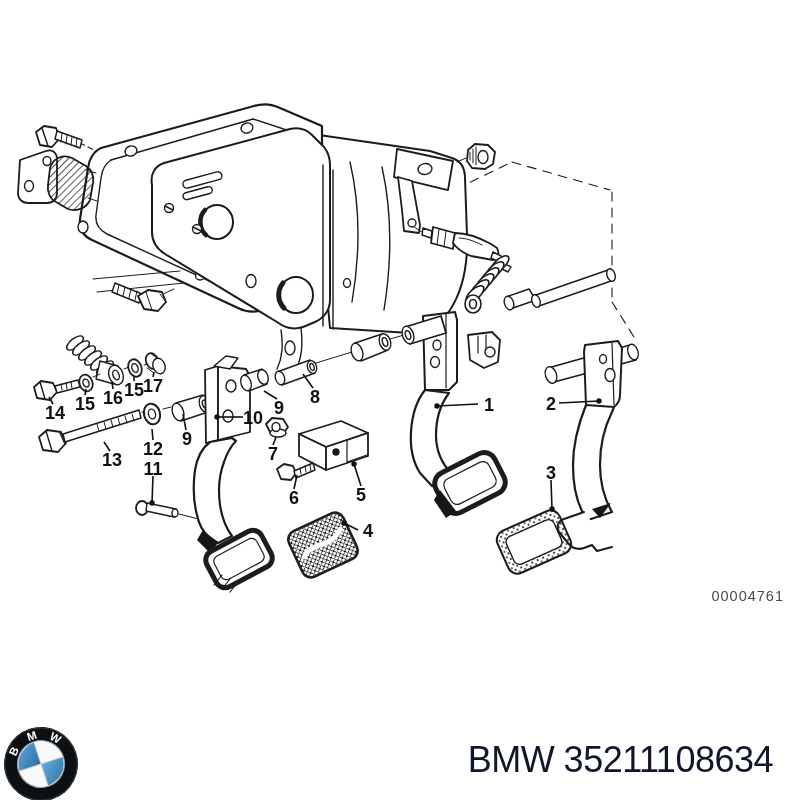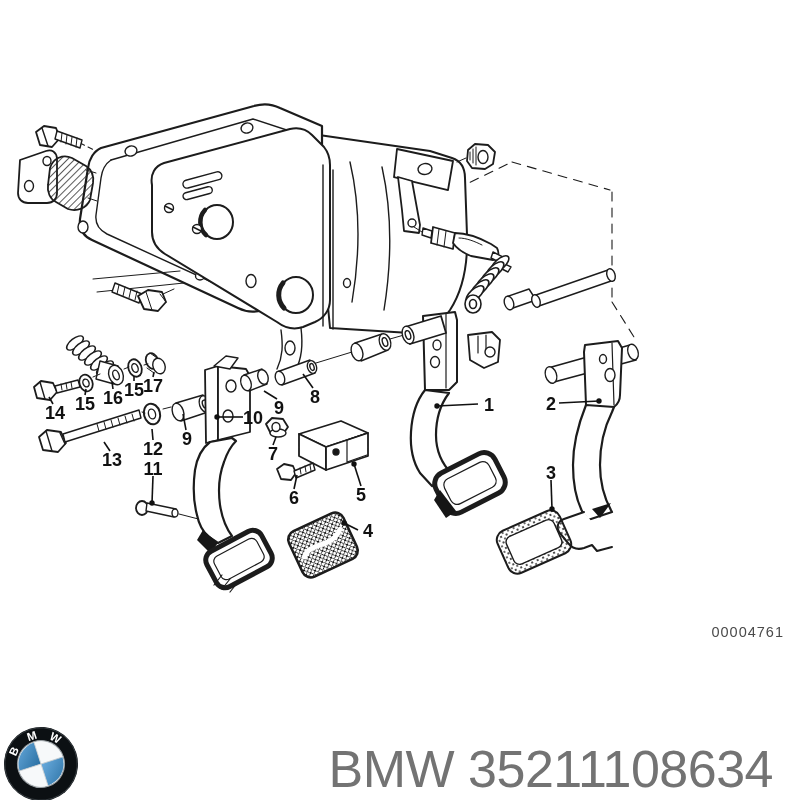--- a/index.html
+++ b/index.html
@@ -5,25 +5,25 @@
   html,body{margin:0;padding:0;}
   body{
     width:800px;height:800px;position:relative;background:#ffffff;
     font-family:"Liberation Sans",sans-serif;overflow:hidden;
   }
   #stage{position:absolute;inset:0;width:800px;height:800px;}
   svg{display:block;}
   .layer{position:absolute;left:0;top:0;}
   #doc-number{
     position:absolute;right:16px;top:588px;
-    font-size:14.5px;letter-spacing:1px;color:#4a4a4a;margin-top:36px;
+    font-size:14.5px;letter-spacing:1px;color:#4a4a4a;
   }
   #footer-part{
     position:absolute;right:27px;top:739px;
-    font-size:52px;color:#737373;letter-spacing:-0.5px;white-space:nowrap;
+    font-size:36px;color:#0f172a;letter-spacing:-0.5px;white-space:nowrap;
   }
   #logo-wrap{position:absolute;left:2px;top:725px;width:78px;height:78px;}
 </style>
 </head>
 <body>
 
 <div id="stage">
 
   <svg class="layer" width="800" height="800" viewBox="0 0 800 800">
     <defs>

